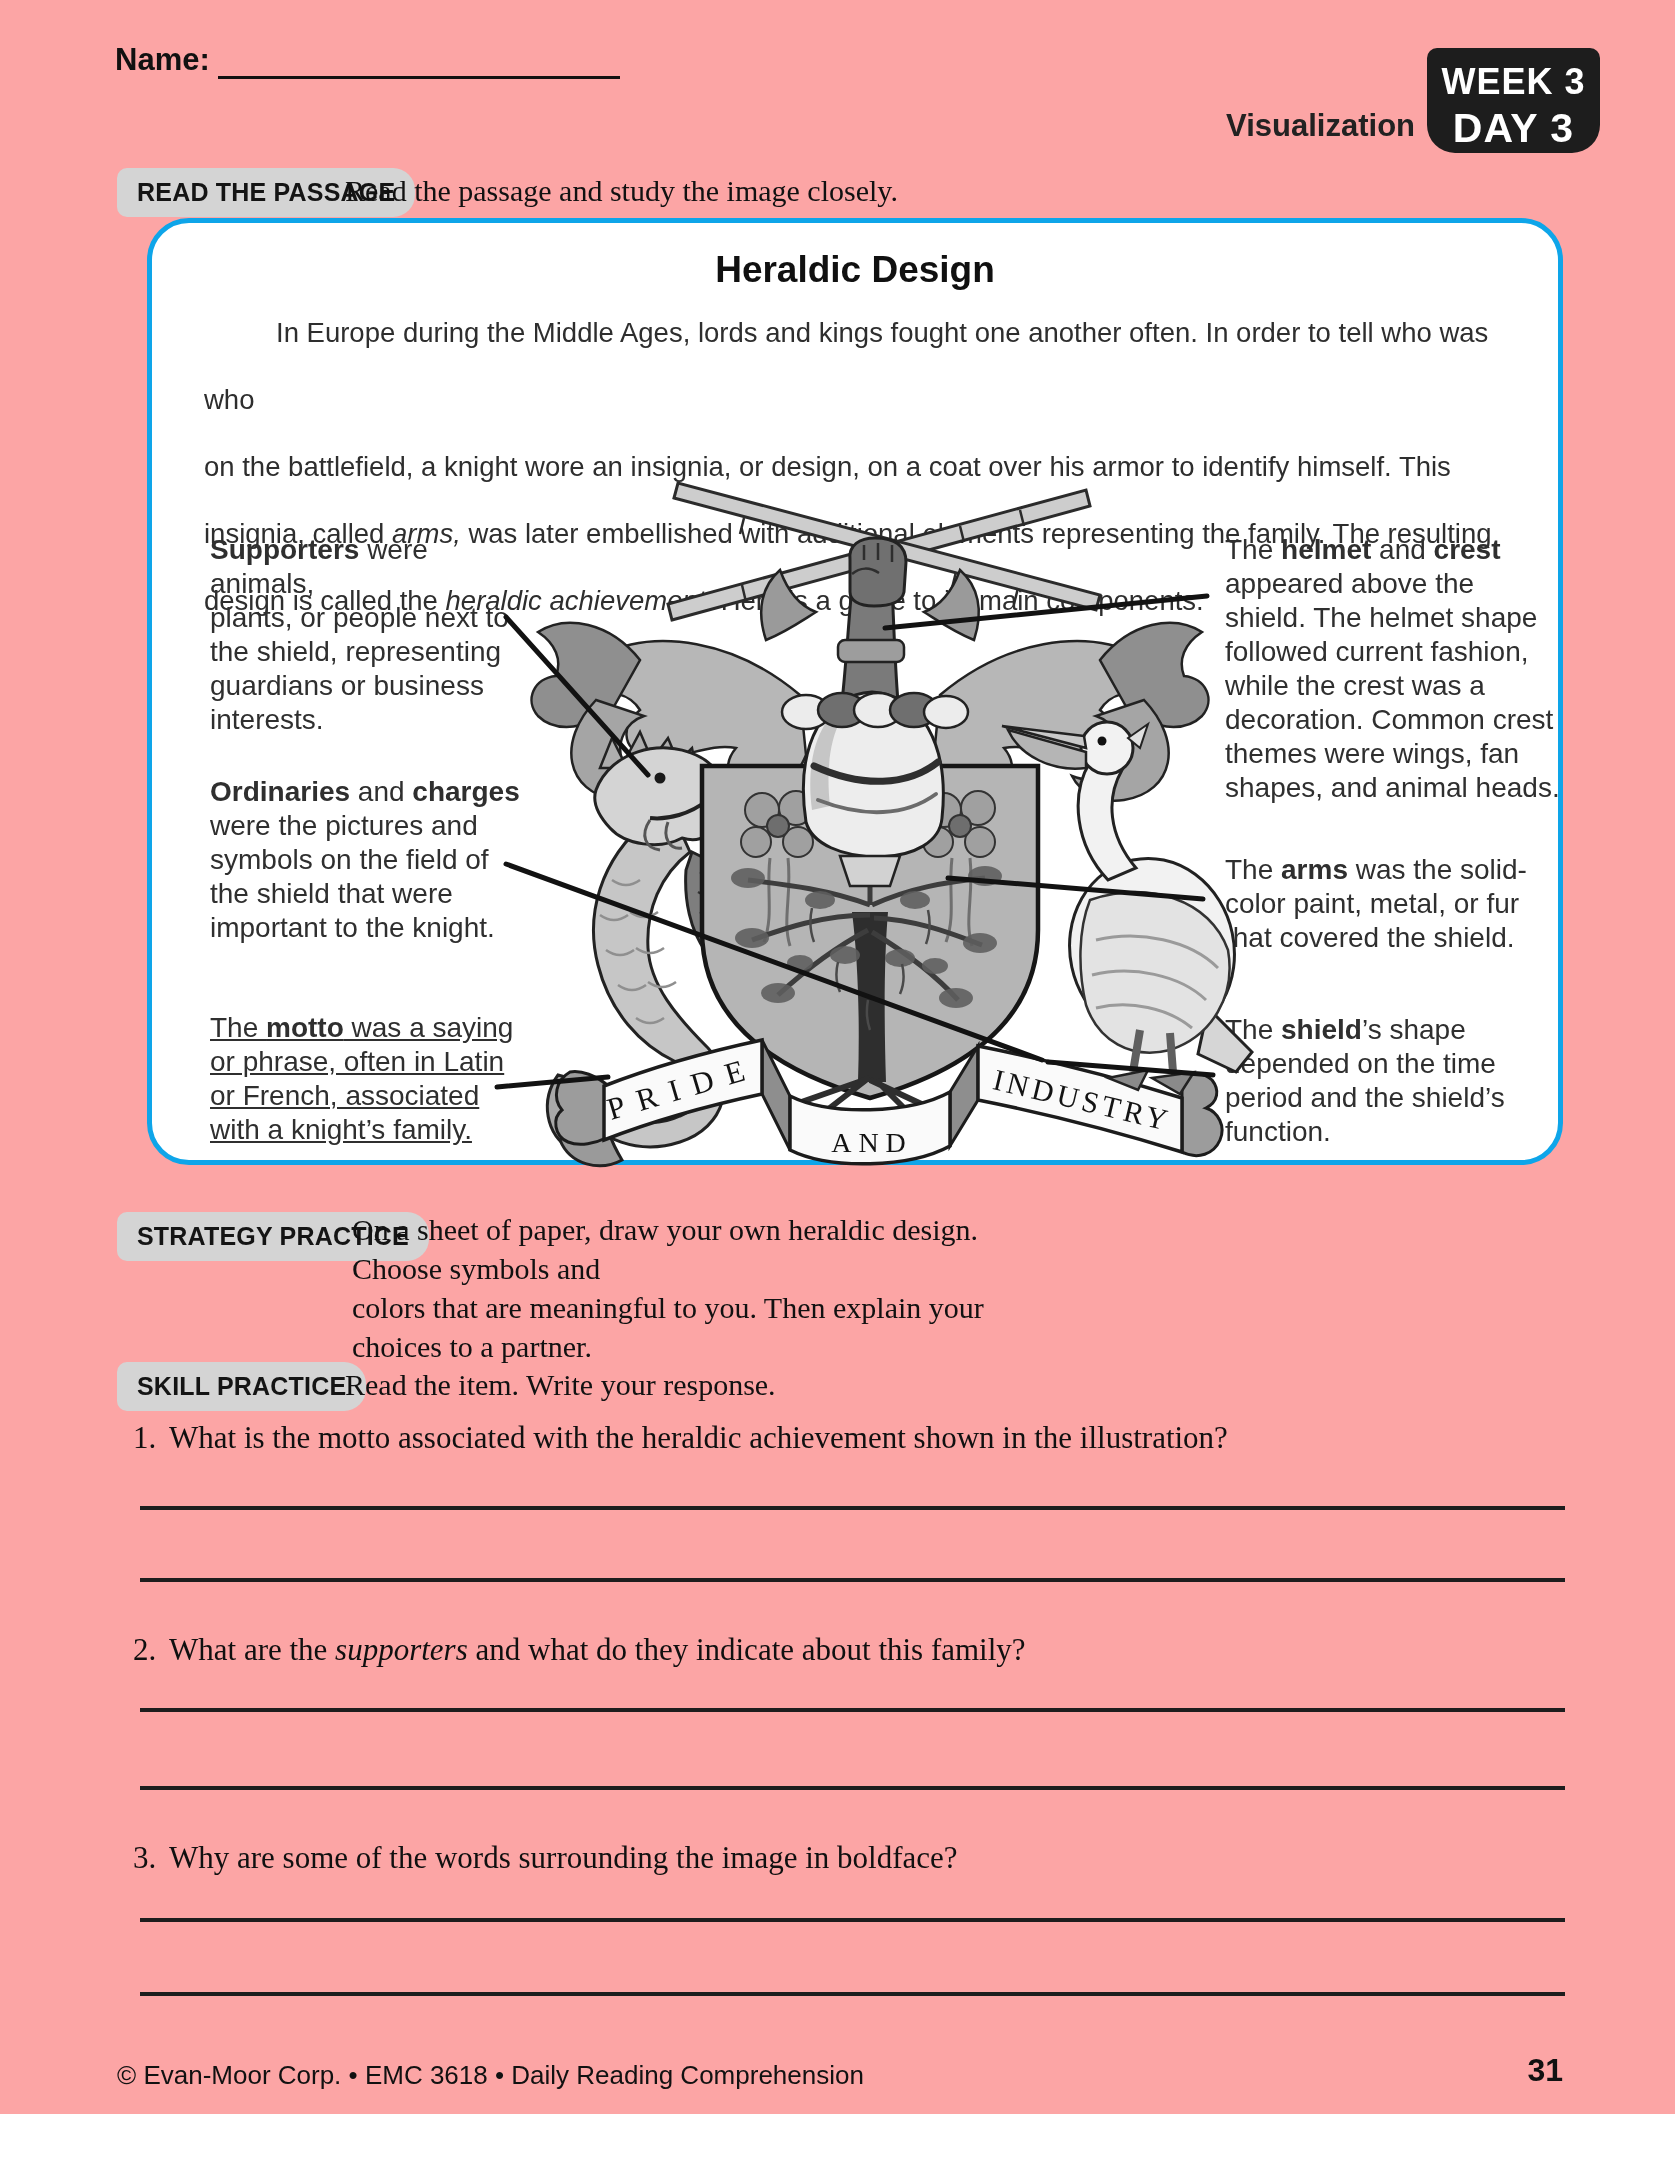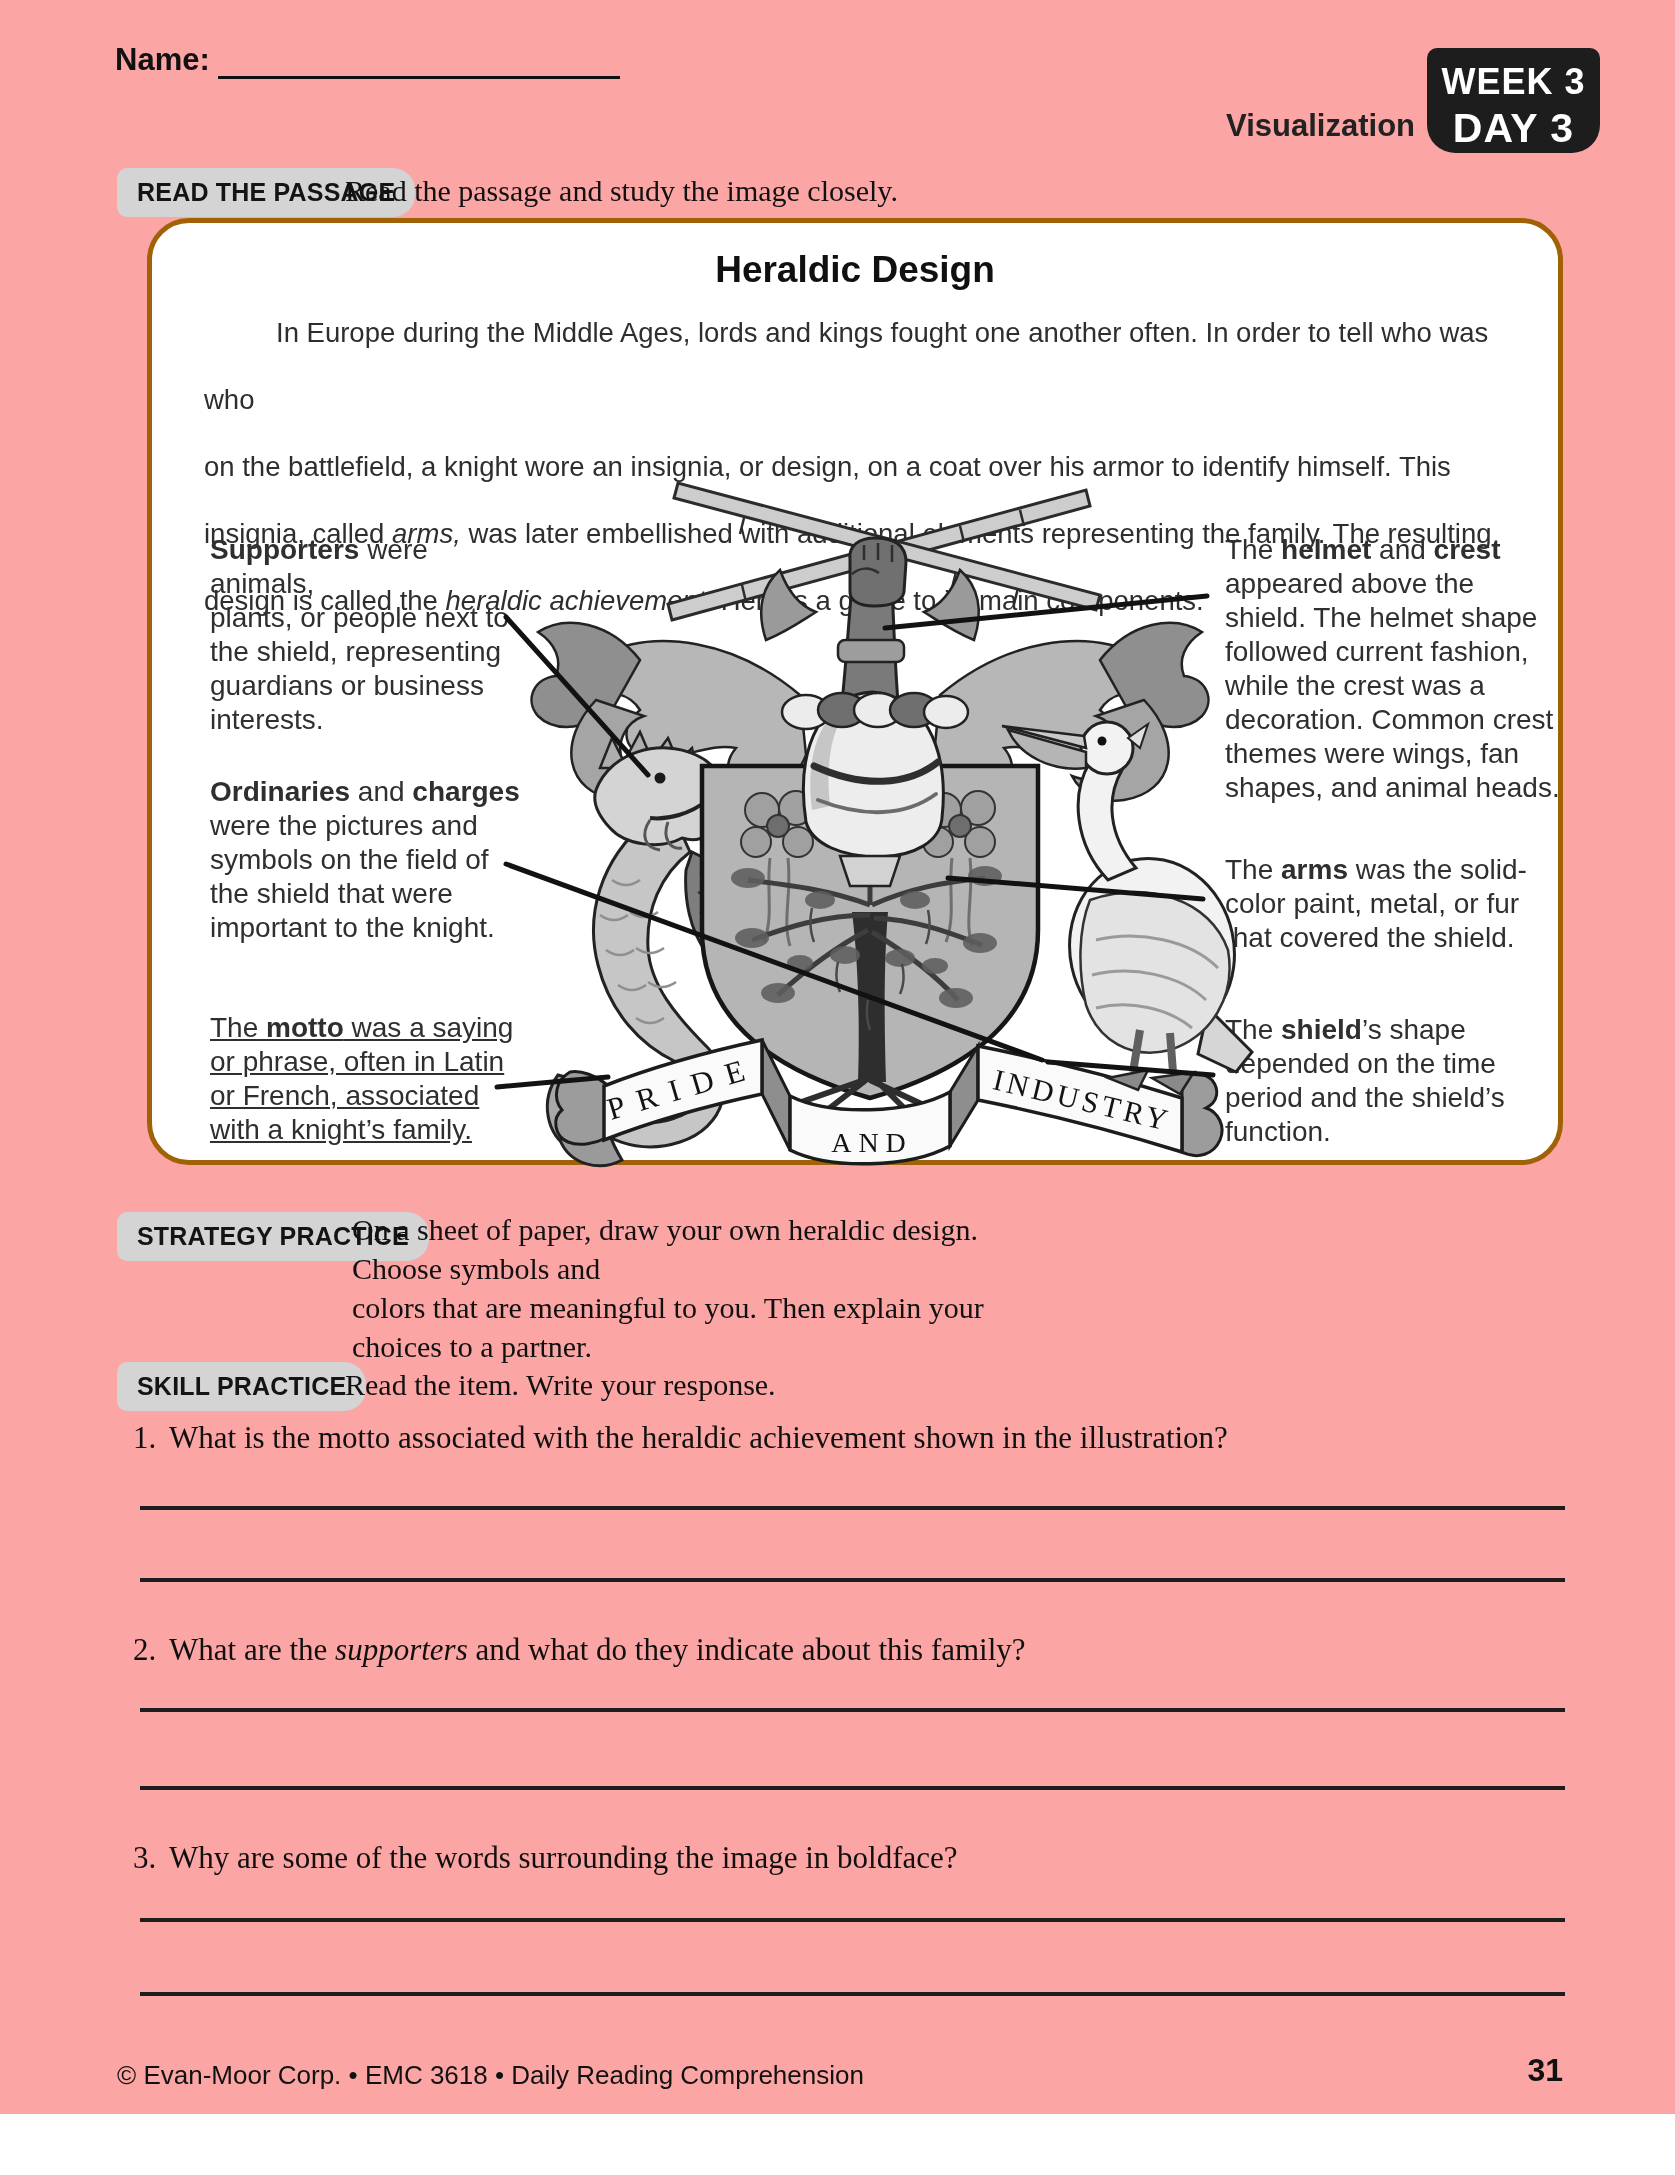--- a/index.html
+++ b/index.html
@@ -19,21 +19,21 @@
     border-radius:10px 10px 28px 28px;text-align:center;color:#fff;}
   .week-badge .wk{font-size:36px;font-weight:bold;margin-top:13px;letter-spacing:1px;}
   .week-badge .dy{font-size:41px;font-weight:bold;margin-top:2px;letter-spacing:1px;}
 
   
   .pill{background:#d4d4d4;color:#141414;font-weight:bold;font-size:25px;letter-spacing:.2px;
     padding:10px 20px;border-radius:10px 22px 22px 10px;display:inline-block;white-space:nowrap;}
   .serif-instr{font-family:"Liberation Serif",serif;font-size:30px;color:#111;}
 
   
-  .card{left:147px;top:218px;width:1416px;height:947px;border:5px solid #a16207;border-radius:42px;
+  .card{left:147px;top:218px;width:1416px;height:947px;border:5px solid #0ea5e9;border-radius:42px;
     box-sizing:border-box;background:#fff;}
   .card-title{left:0;top:26px;width:100%;text-align:center;font-size:37px;font-weight:bold;color:#101010;}
   .card-body{left:52px;top:76px;width:1322px;font-size:27.5px;line-height:67px;color:#2e2e2e;text-indent:72px;}
   .callout{font-size:28px;line-height:34px;color:#2f2f2f;}
   .co-l{left:58px;width:320px;}
   .co-r{left:1073px;width:340px;}
   .co-l1{top:310px;} .co-l2{top:552px;} .co-l3{top:788px;text-decoration:underline;}
   .co-r1{top:310px;} .co-r2{top:630px;} .co-r3{top:790px;}
 
   

